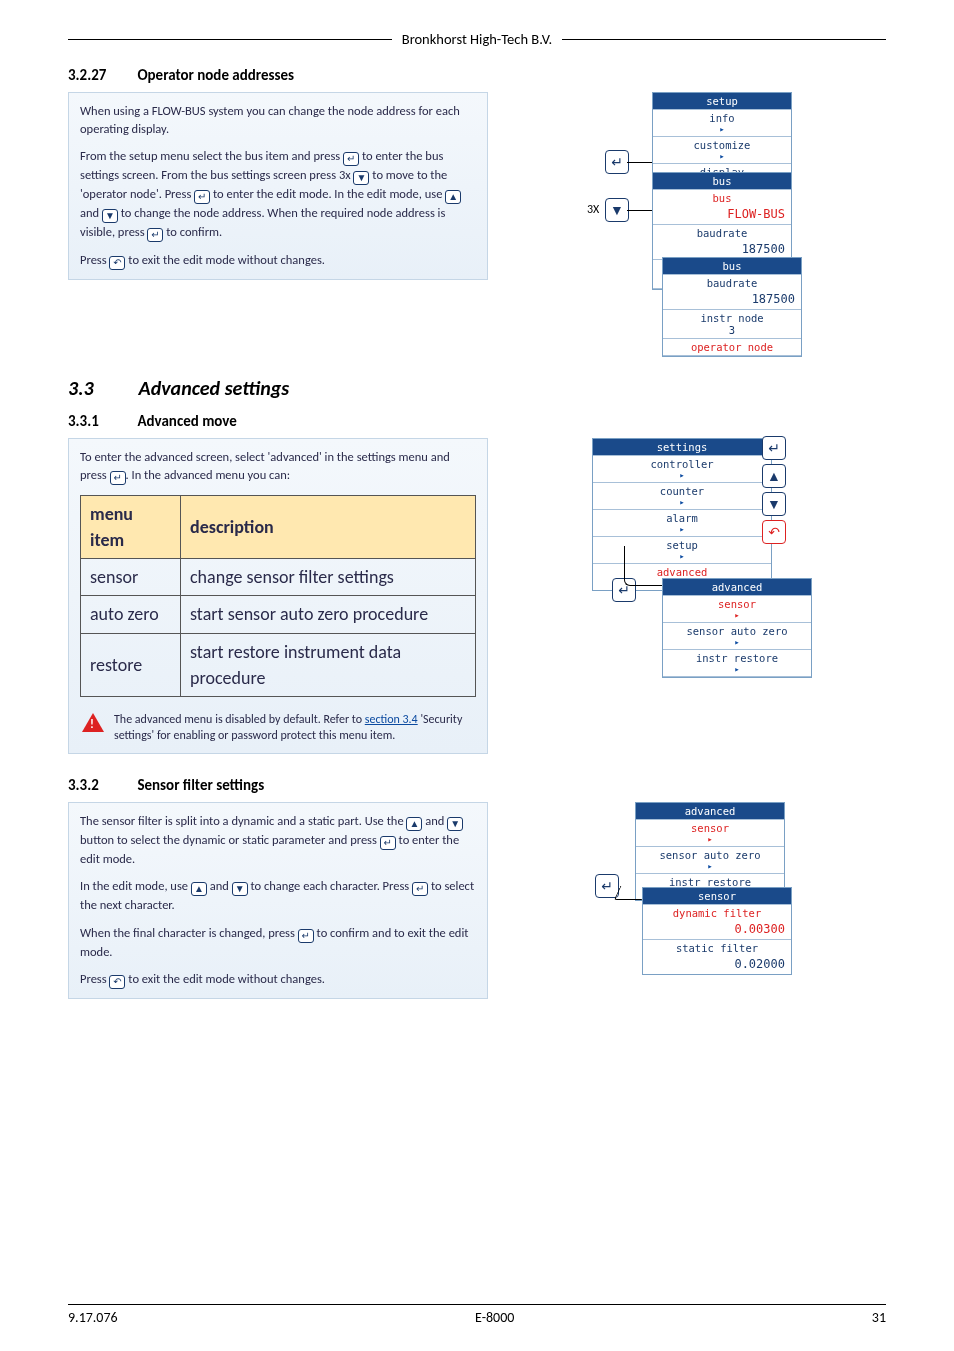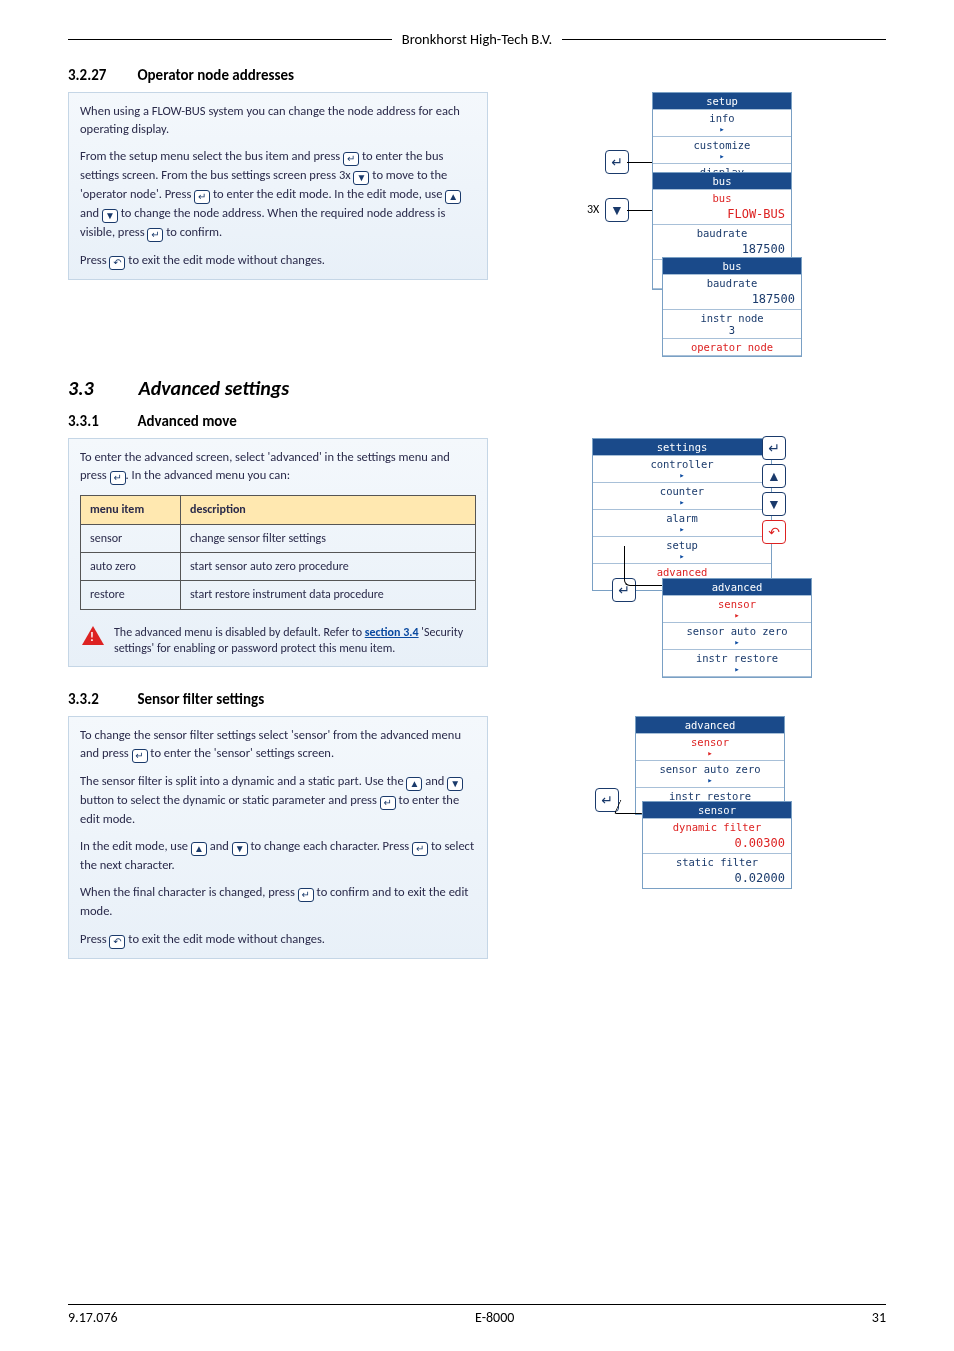--- a/index.html
+++ b/index.html
@@ -45,40 +45,40 @@
     text-align: center;
     font-size: 10px;
     color: #1a3a6b;
     vertical-align: -2px;
     background:#fff;
   }
   .tbl {
     border-collapse: collapse;
     width: 100%;
     margin-top: 10px;
-    font-size: 12px;
+    font-size: 18px;
   }
   .tbl th, .tbl td { border: 1px solid #555; padding: 5px 9px; text-align: left; }
   .tbl th { background: #ffe8b0; font-weight: bold; }
   .tbl td:first-child { width: 100px; }
   .warn-row { display:flex; gap:10px; margin-top:14px; padding:0 2px; }
   .warn-icon {
     width:0; height:0;
     border-left:11px solid transparent;
     border-right:11px solid transparent;
     border-bottom:19px solid #d22;
     position:relative; flex-shrink:0;
     margin-top:2px;
   }
   .warn-icon::after {
     content:"!"; position:absolute; left:-3px; top:3px;
     color:#fff; font-weight:bold; font-size:12px;
   }
   .warn-text { font-size:12px; line-height:1.4; }
-  .link { color:#0b4aa0; text-decoration:underline; font-weight:bold;text-align:center; }
+  .link { color:#0b4aa0; text-decoration:underline; font-weight:normal;text-align:center; }
 
   
   .menu-box {
     border:1px solid #7aa0c4; background:#fff;
     font-family: "Lucida Console", Monaco, monospace;
     font-size:10.5px; width:140px;
   }
   .menu-title {
     background:#1a4a8a; color:#fff; text-align:center;
     padding:2px 0; font-weight:normal;
@@ -309,23 +309,20 @@
 </div>
 
 <div class="h3" style="margin-top:22px">
   <span class="num">3.3.2</span>
   <span>Sensor filter settings</span>
 </div>
 <div class="two-col">
   <div class="left-col">
     <div class="info-box">
       <p>
-        <span>To change the sensor filter settings select 'sensor' from the advanced menu and press </span><span class="key-icon">↵</span><span> to enter the 'sensor' settings screen.</span>
-      </p>
-      <p>
         <span>The sensor filter is split into a dynamic and a static part. Use the </span><span class="key-icon">▲</span><span> and </span><span class="key-icon">▼</span><span> button to select the dynamic or static parameter and press </span><span class="key-icon">↵</span><span> to enter the edit mode.</span>
       </p>
       <p>
         <span>In the edit mode, use </span><span class="key-icon">▲</span><span> and </span><span class="key-icon">▼</span><span> to change each character. Press </span><span class="key-icon">↵</span><span> to select the next character.</span>
       </p>
       <p>
         <span>When the final character is changed, press </span><span class="key-icon">↵</span><span> to confirm and to exit the edit mode.</span>
       </p>
       <p>
         <span>Press </span><span class="key-icon">↶</span><span> to exit the edit mode without changes.</span>

